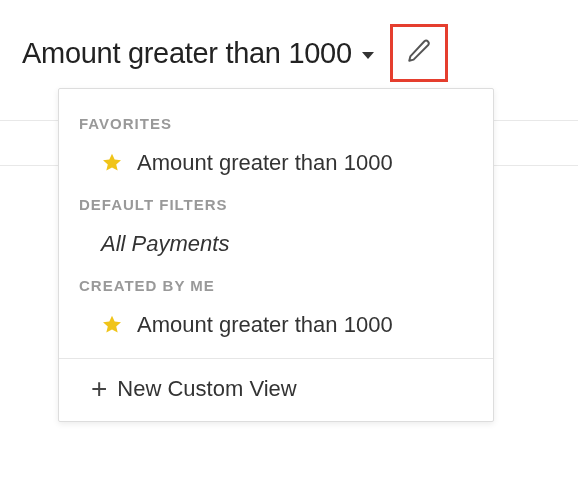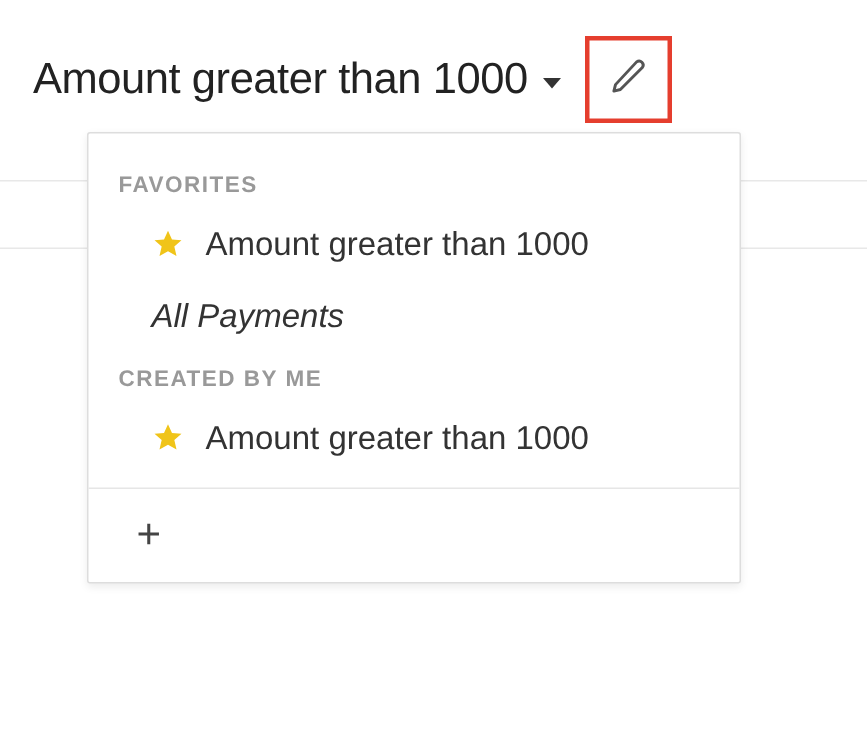--- a/index.html
+++ b/index.html
@@ -152,33 +152,35 @@
   <div class="section-header">FAVORITES</div>
   <div class="menu-item">
     <span class="star-icon">
       <svg viewBox="0 0 24 24" fill="#f0c419">
           <path d="M12 2l2.9 6.3 6.9.6-5.2 4.6 1.6 6.8L12 16.9 5.8 20.3l1.6-6.8L2.2 8.9l6.9-.6z"></path>
         </svg>
     </span>
     <span>Amount greater than 1000</span>
   </div>
 
+  <div class="section-header">DEFAULT FILTERS</div>
   <div class="menu-item menu-item-plain">
     <span>All Payments</span>
   </div>
 
   <div class="section-header">CREATED BY ME</div>
   <div class="menu-item">
     <span class="star-icon">
       <svg viewBox="0 0 24 24" fill="#f0c419">
           <path d="M12 2l2.9 6.3 6.9.6-5.2 4.6 1.6 6.8L12 16.9 5.8 20.3l1.6-6.8L2.2 8.9l6.9-.6z"></path>
         </svg>
     </span>
     <span>Amount greater than 1000</span>
   </div>
 
   <div class="divider"></div>
 
   <div class="new-view">
     <span class="plus-icon">+</span>
+    <span>New Custom View</span>
   </div>
 
 </div>
 
 </body></html>

